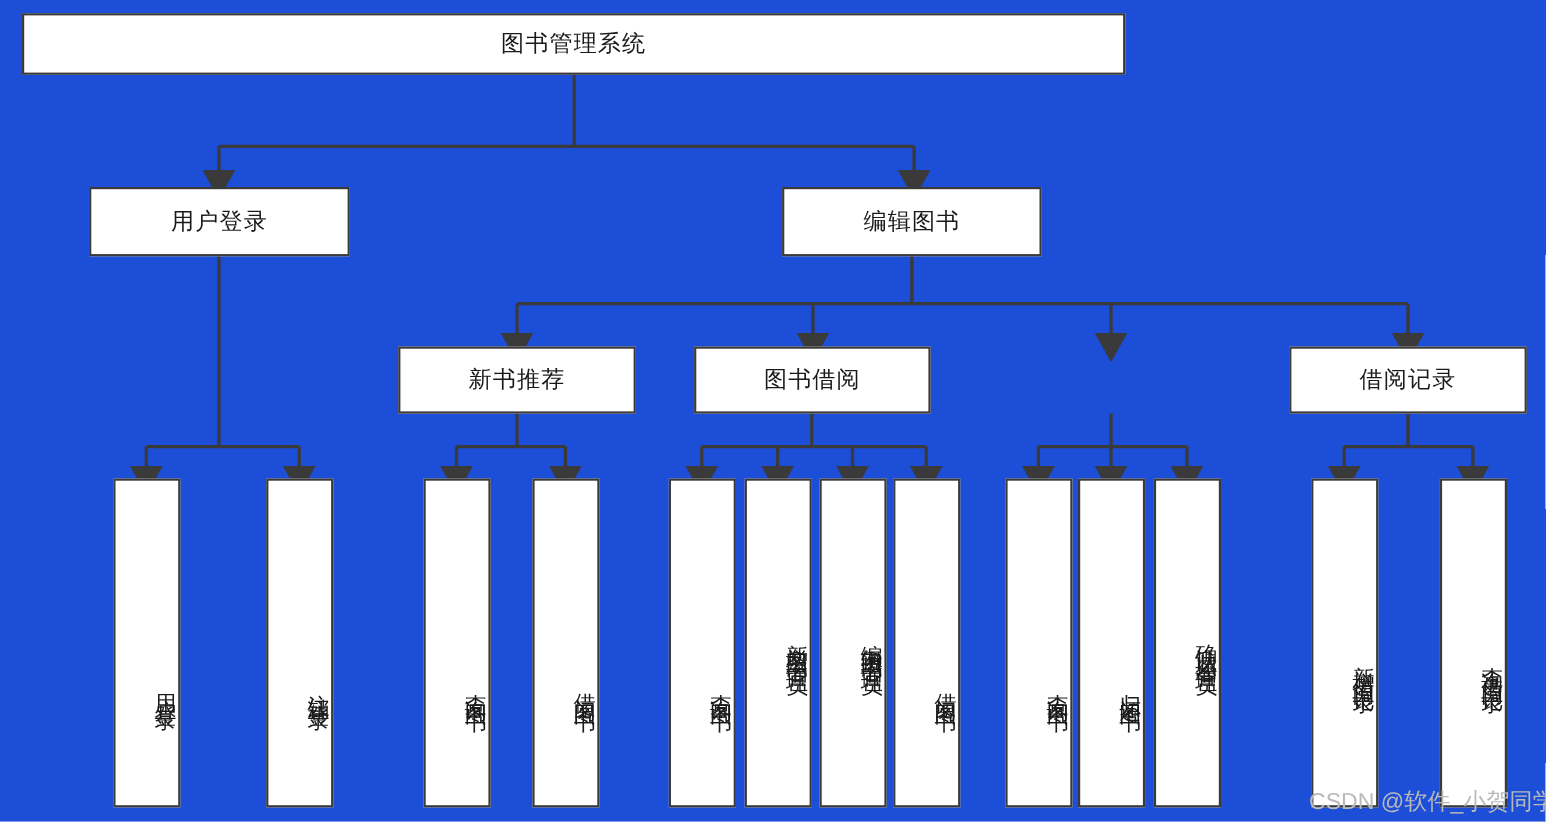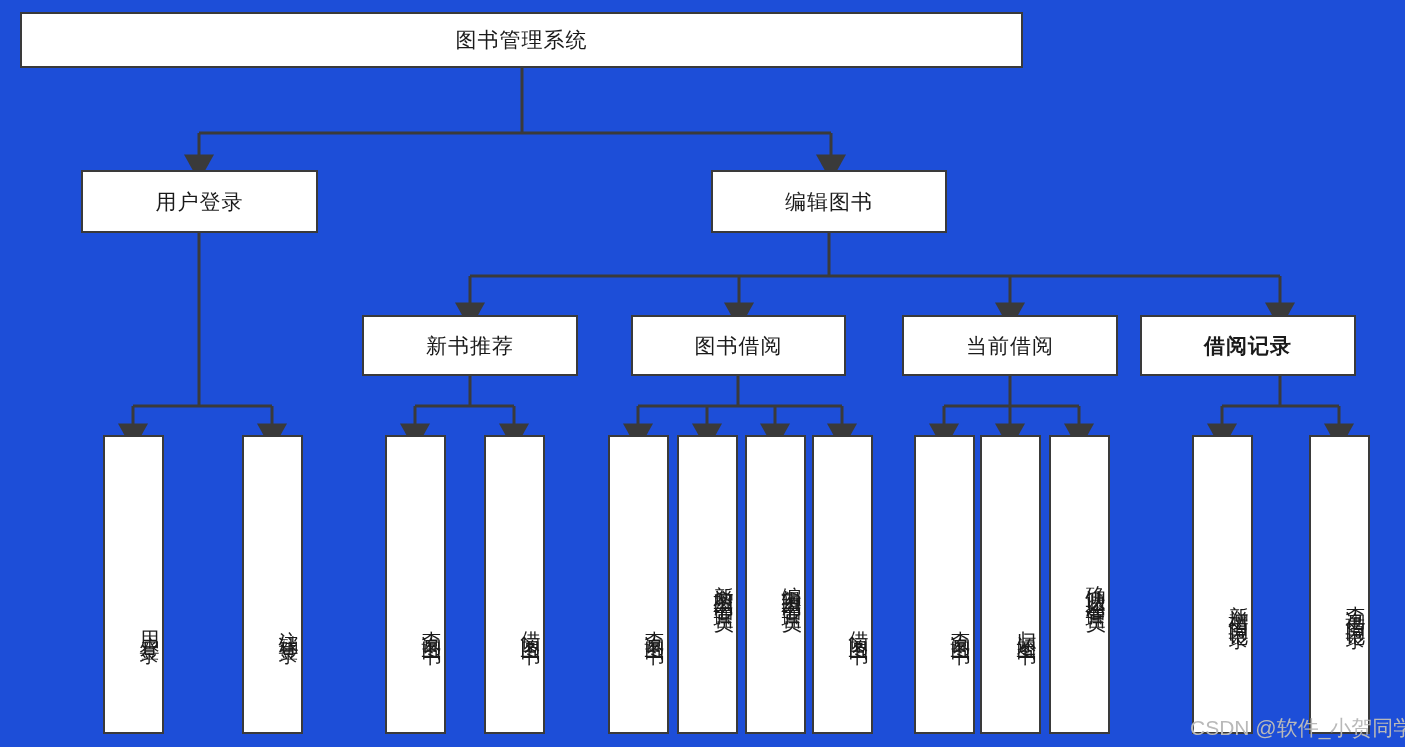--- a/index.html
+++ b/index.html
@@ -132,24 +132,21 @@
   <div class="node node-h" style="left:711px; top:170px; width:236px; height:63px;">
     <span>编辑图书</span>
   </div>
 
   <div class="node node-h" style="left:631px; top:315px; width:215px; height:61px;">
     <span>图书借阅</span>
   </div>
   <div class="node node-h" style="left:362px; top:315px; width:216px; height:61px;">
     <span>新书推荐</span>
   </div>
-  <div class="node node-h" style="left:902px; top:315px; width:216px; height:61px;">
-    <span>当前借阅</span>
-  </div>
-  <div class="node node-h" style="left:1140px; top:315px; width:216px; height:61px;font-weight:bold;">
+  <div class="node node-h" style="left:1172px; top:315px; width:216px; height:61px;">
     <span>借阅记录</span>
   </div>
 
   <div class="node node-v" style="left:103px; top:435px; width:61px; height:299px; padding-top:80px;">
     <span>用户登录</span>
   </div>
   <div class="node node-v" style="left:242px; top:435px; width:61px; height:299px; padding-top:80px;">
     <span>注销登录</span>
   </div>
 

